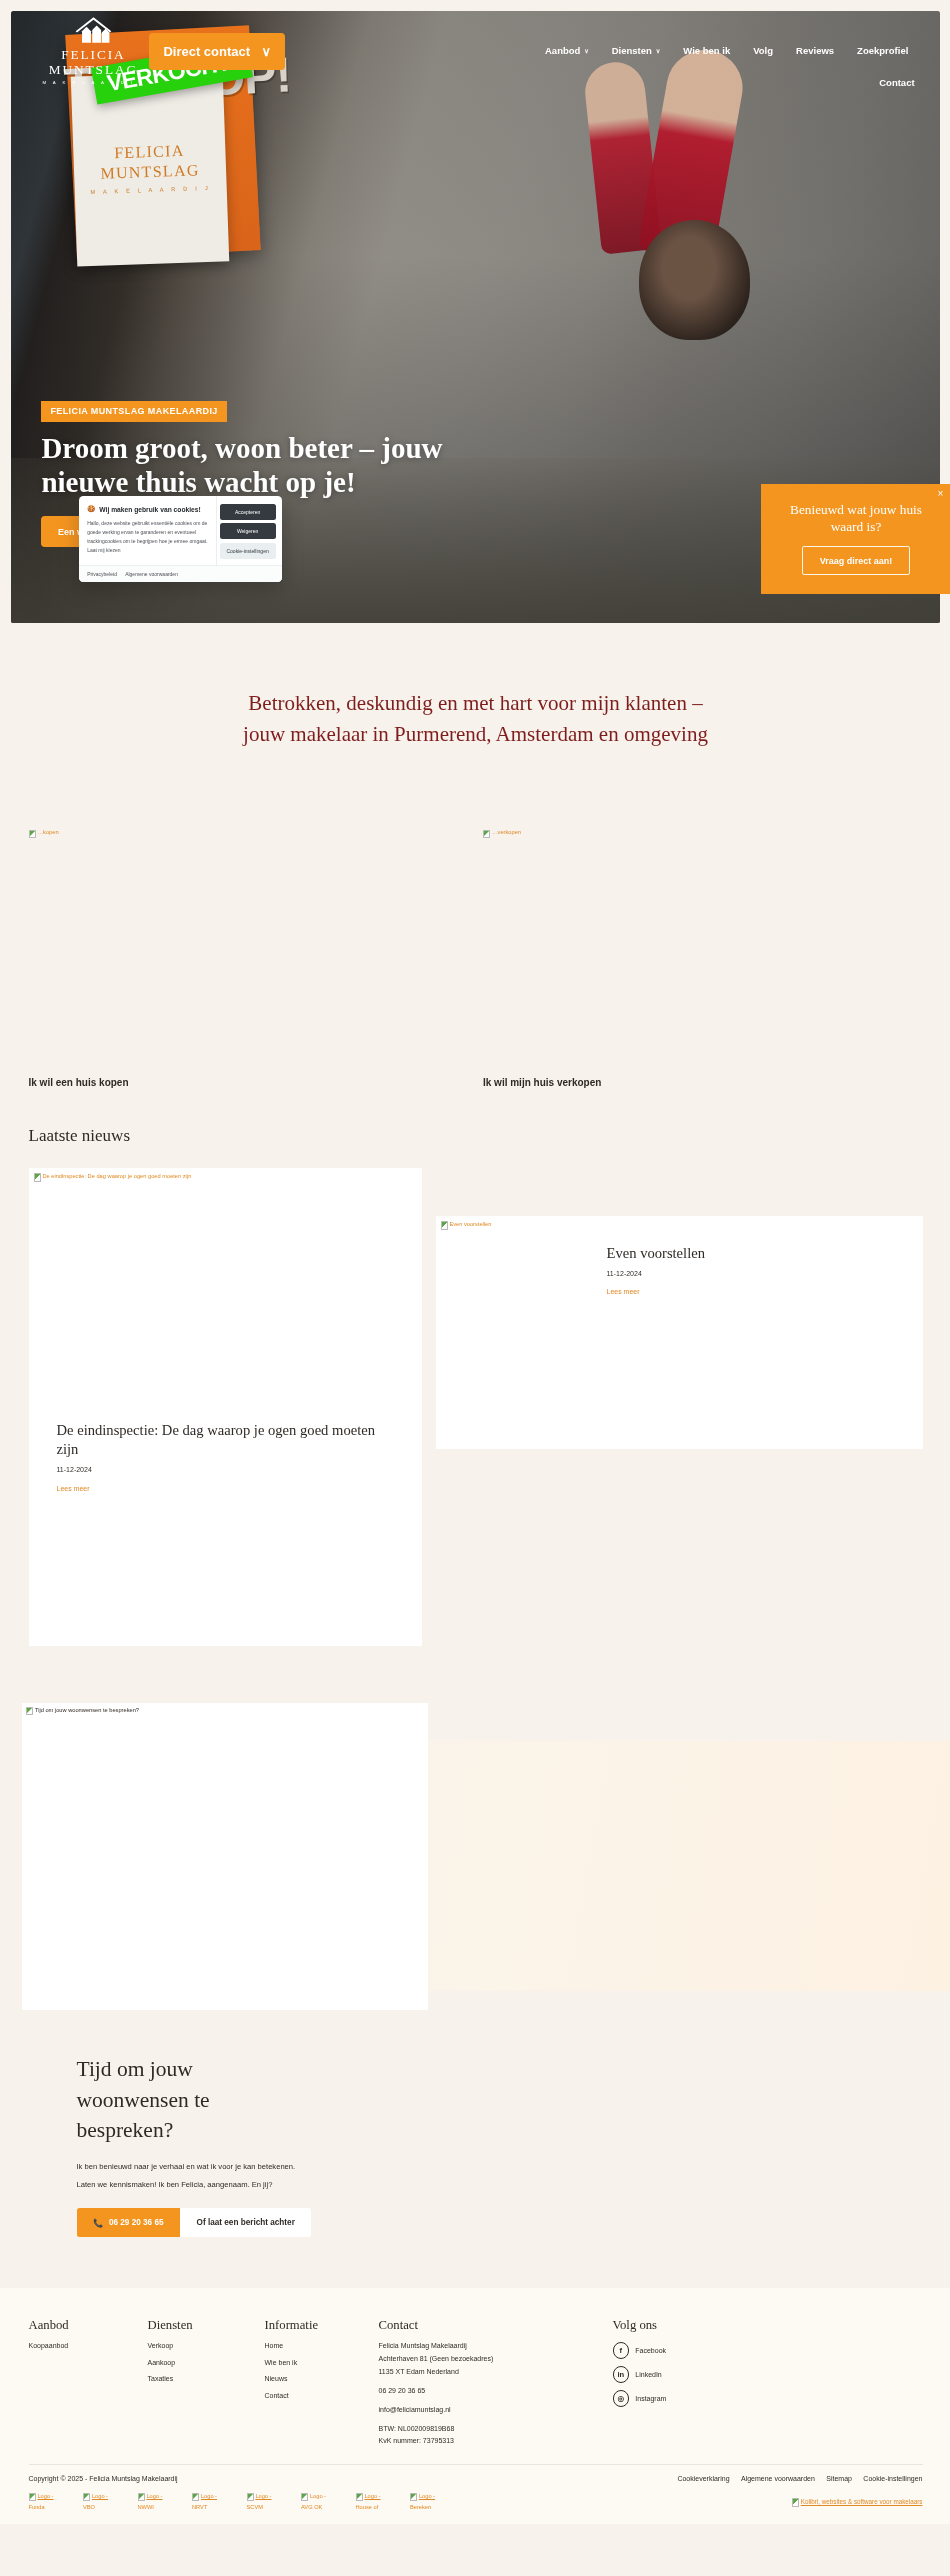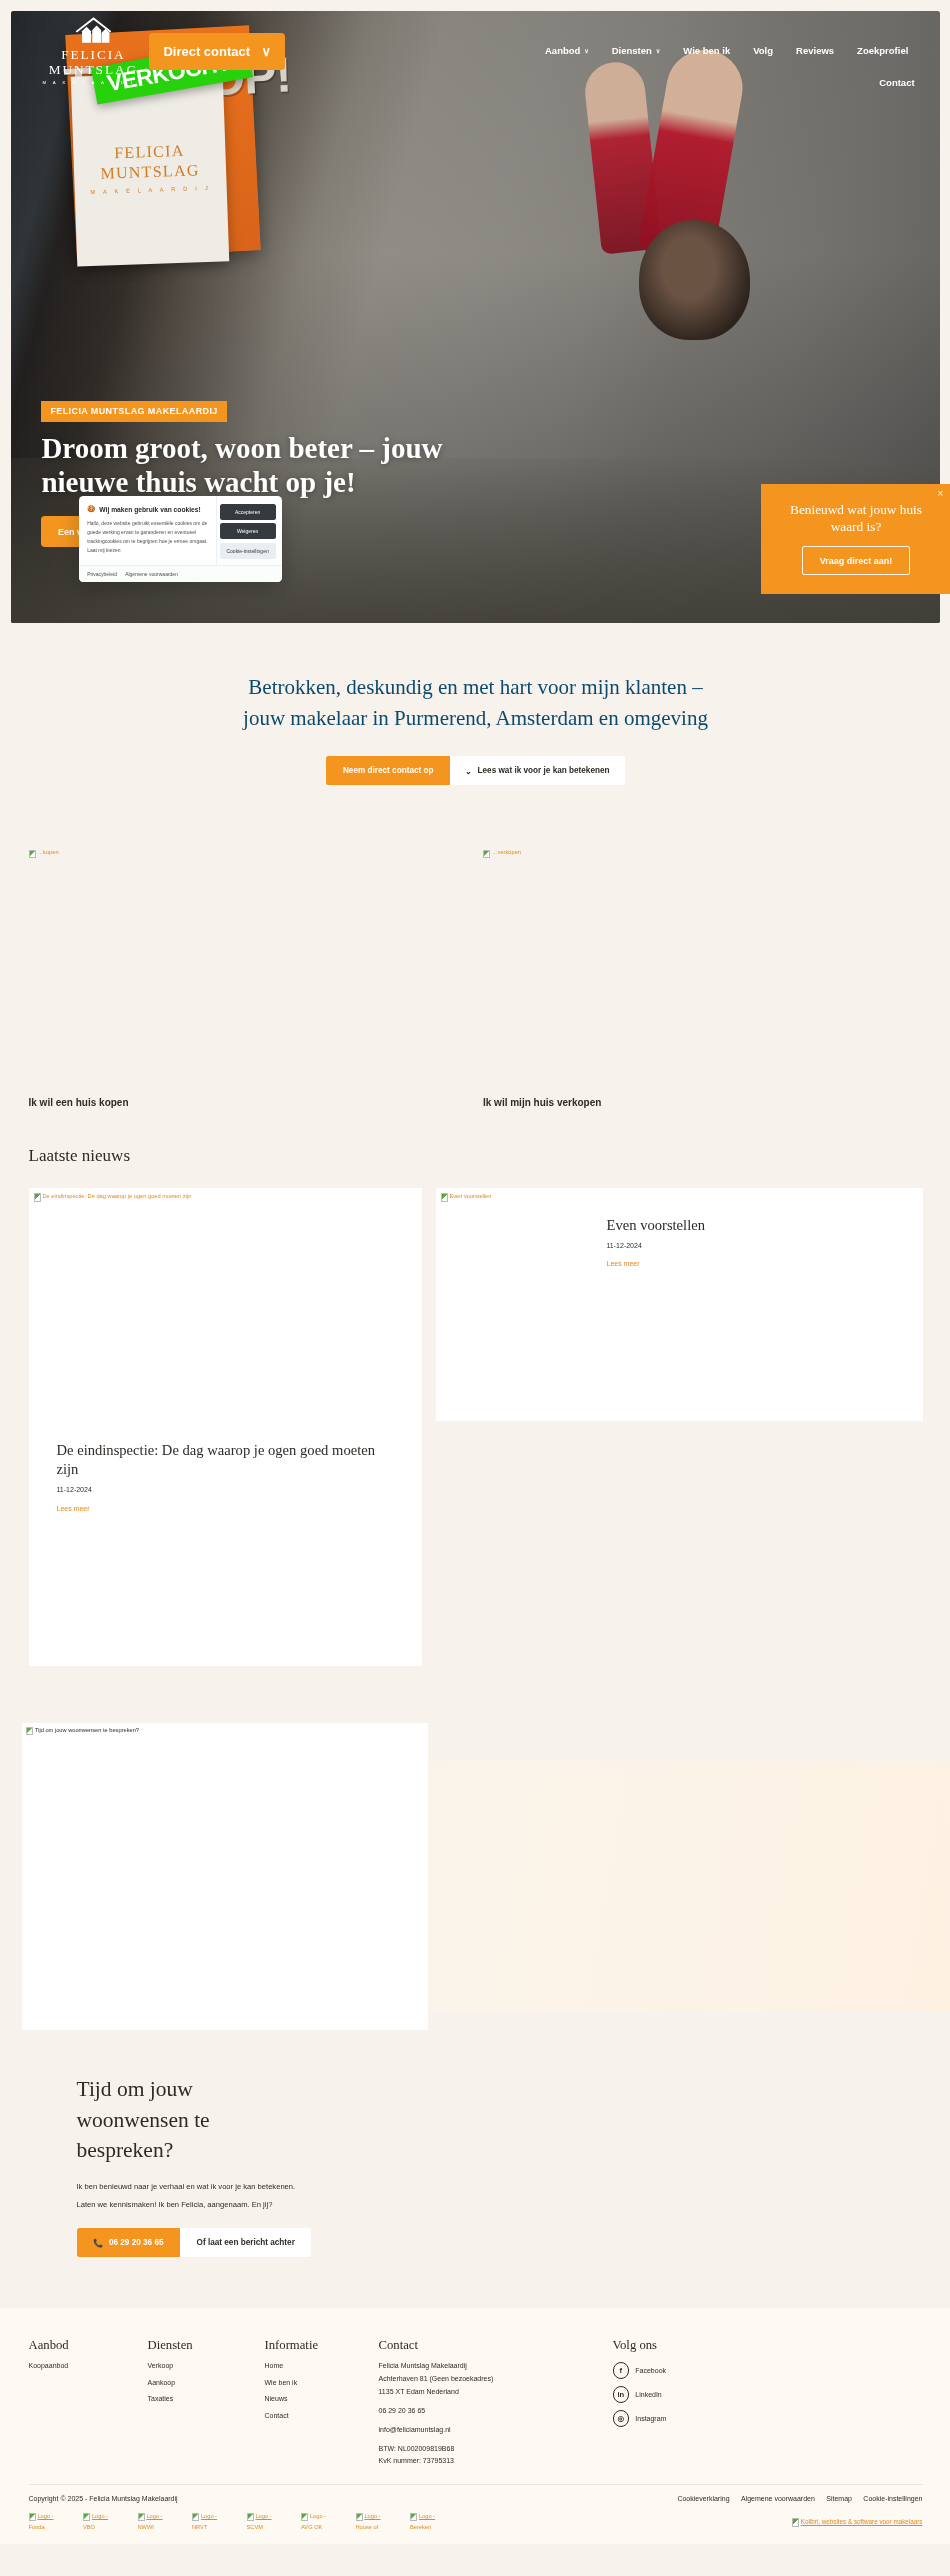--- a/index.html
+++ b/index.html
@@ -214,21 +214,21 @@
     border-top: 0.6px solid #eceff1; background: #fbfcfc;
     padding: 5px 8.2px; display: flex; gap: 8.2px;
   }
   .cookie-foot a { color: #4c5056; text-decoration: none; font-size: 5px; }
 
   
   .intro { text-align: center; padding: 49px 0 0 0; }
   .intro h2 {
     font-family: "Liberation Serif", serif;
     font-weight: 400; font-size: 21px; line-height: 1.45;
-    color: #0c4a6e; max-width: 482px; margin: 0 auto;
+    color: #7f1d1d; max-width: 482px; margin: 16px auto;
   }
   .intro-btns {
     margin-top: 23px; display: flex; justify-content: center; gap: 0;
   }
   .btn-primary {
     background: #f49520; color: #fff; border: none;
     padding: 9.5px 16.5px; font-size: 8.2px; font-weight: 700;
     border-radius: 2.5px 0 0 2.5px; cursor: pointer;
     font-family: "Liberation Sans", sans-serif;
   }
@@ -269,21 +269,21 @@
   .news { padding: 38px 28.5px 0 28.5px; }
   .news h3 {
     font-family: "Liberation Serif", serif;
     font-weight: 400; font-size: 17px; color: #2f2a26; margin-bottom: 21.5px;
   }
   .news-grid { display: flex; gap: 14px; }
   .news-col-l { width: 393px; }
   .news-col-r { flex: 1; display: flex; flex-direction: column; gap: 12.7px; }
   .ncard { background: #fff; position: relative; }
   .ncard-big { height: 478px; padding: 0; }
-  .ncard-sm { height: 233px; }
+  .ncard-sm { height: 233px; margin-top: 48px; }
   .ncard .alt { position: absolute; left: 5px; top: 5px; }
   .ncard-big-body { position: absolute; left: 28px; right: 28px; top: 253px; }
   .ncard-sm-body { position: absolute; left: 171px; top: 28px; right: 15px; }
   .ncard h4 {
     font-family: "Liberation Serif", serif;
     font-weight: 400; font-size: 14.6px; line-height: 1.35;
     color: #2f2a26; margin-bottom: 6.3px;
   }
   .ncard .date { font-size: 7px; color: #2f2a26; margin-bottom: 8.2px; }
   .ncard .more { font-size: 7px; color: #e08a24; text-decoration: none; }
@@ -455,27 +455,20 @@
     </div>
   </div>
   <div class="cookie-foot">
     <a href="#">Privacybeleid</a>
     <a href="#">Algemene voorwaarden</a>
   </div>
 </div>
 
 <section class="intro">
   <h2>Betrokken, deskundig en met hart voor mijn klanten – jouw makelaar in Purmerend, Amsterdam en omgeving</h2>
-  <div class="intro-btns">
-    <button class="btn-primary">Neem direct contact op</button>
-    <button class="btn-ghost">
-      <span>⌄</span>
-      <span>Lees wat ik voor je kan betekenen</span>
-    </button>
-  </div>
 </section>
 
 <section class="services">
   <div class="svc">
     <div class="svc-imgbox">
       <span class="broken-alt">
         <span class="broken-icon"></span>
         <span>…kopen</span>
       </span>
     </div>

